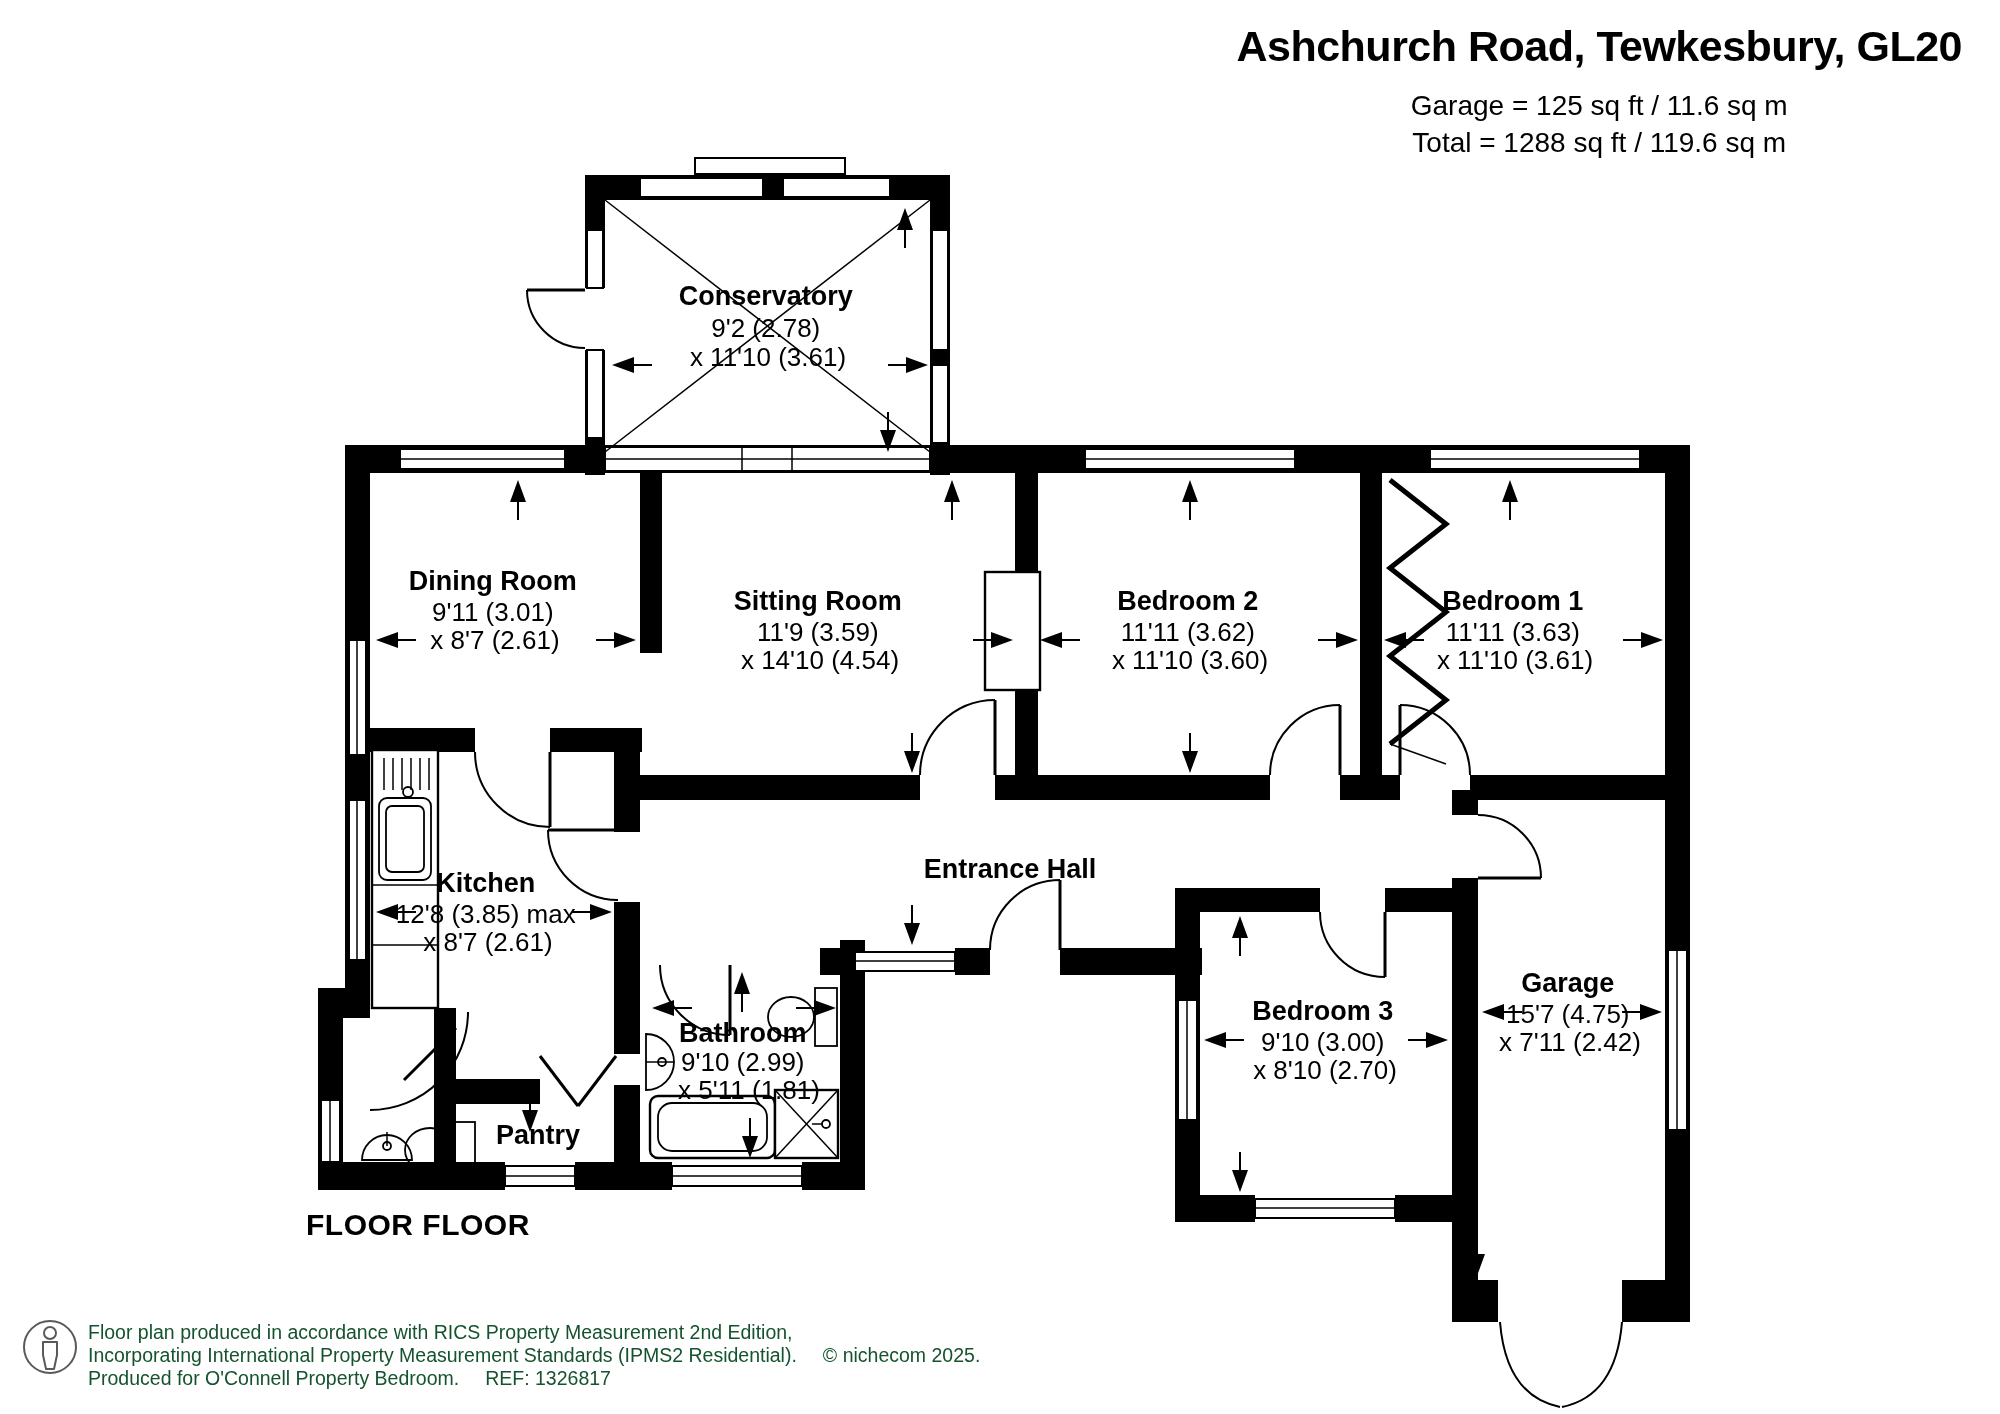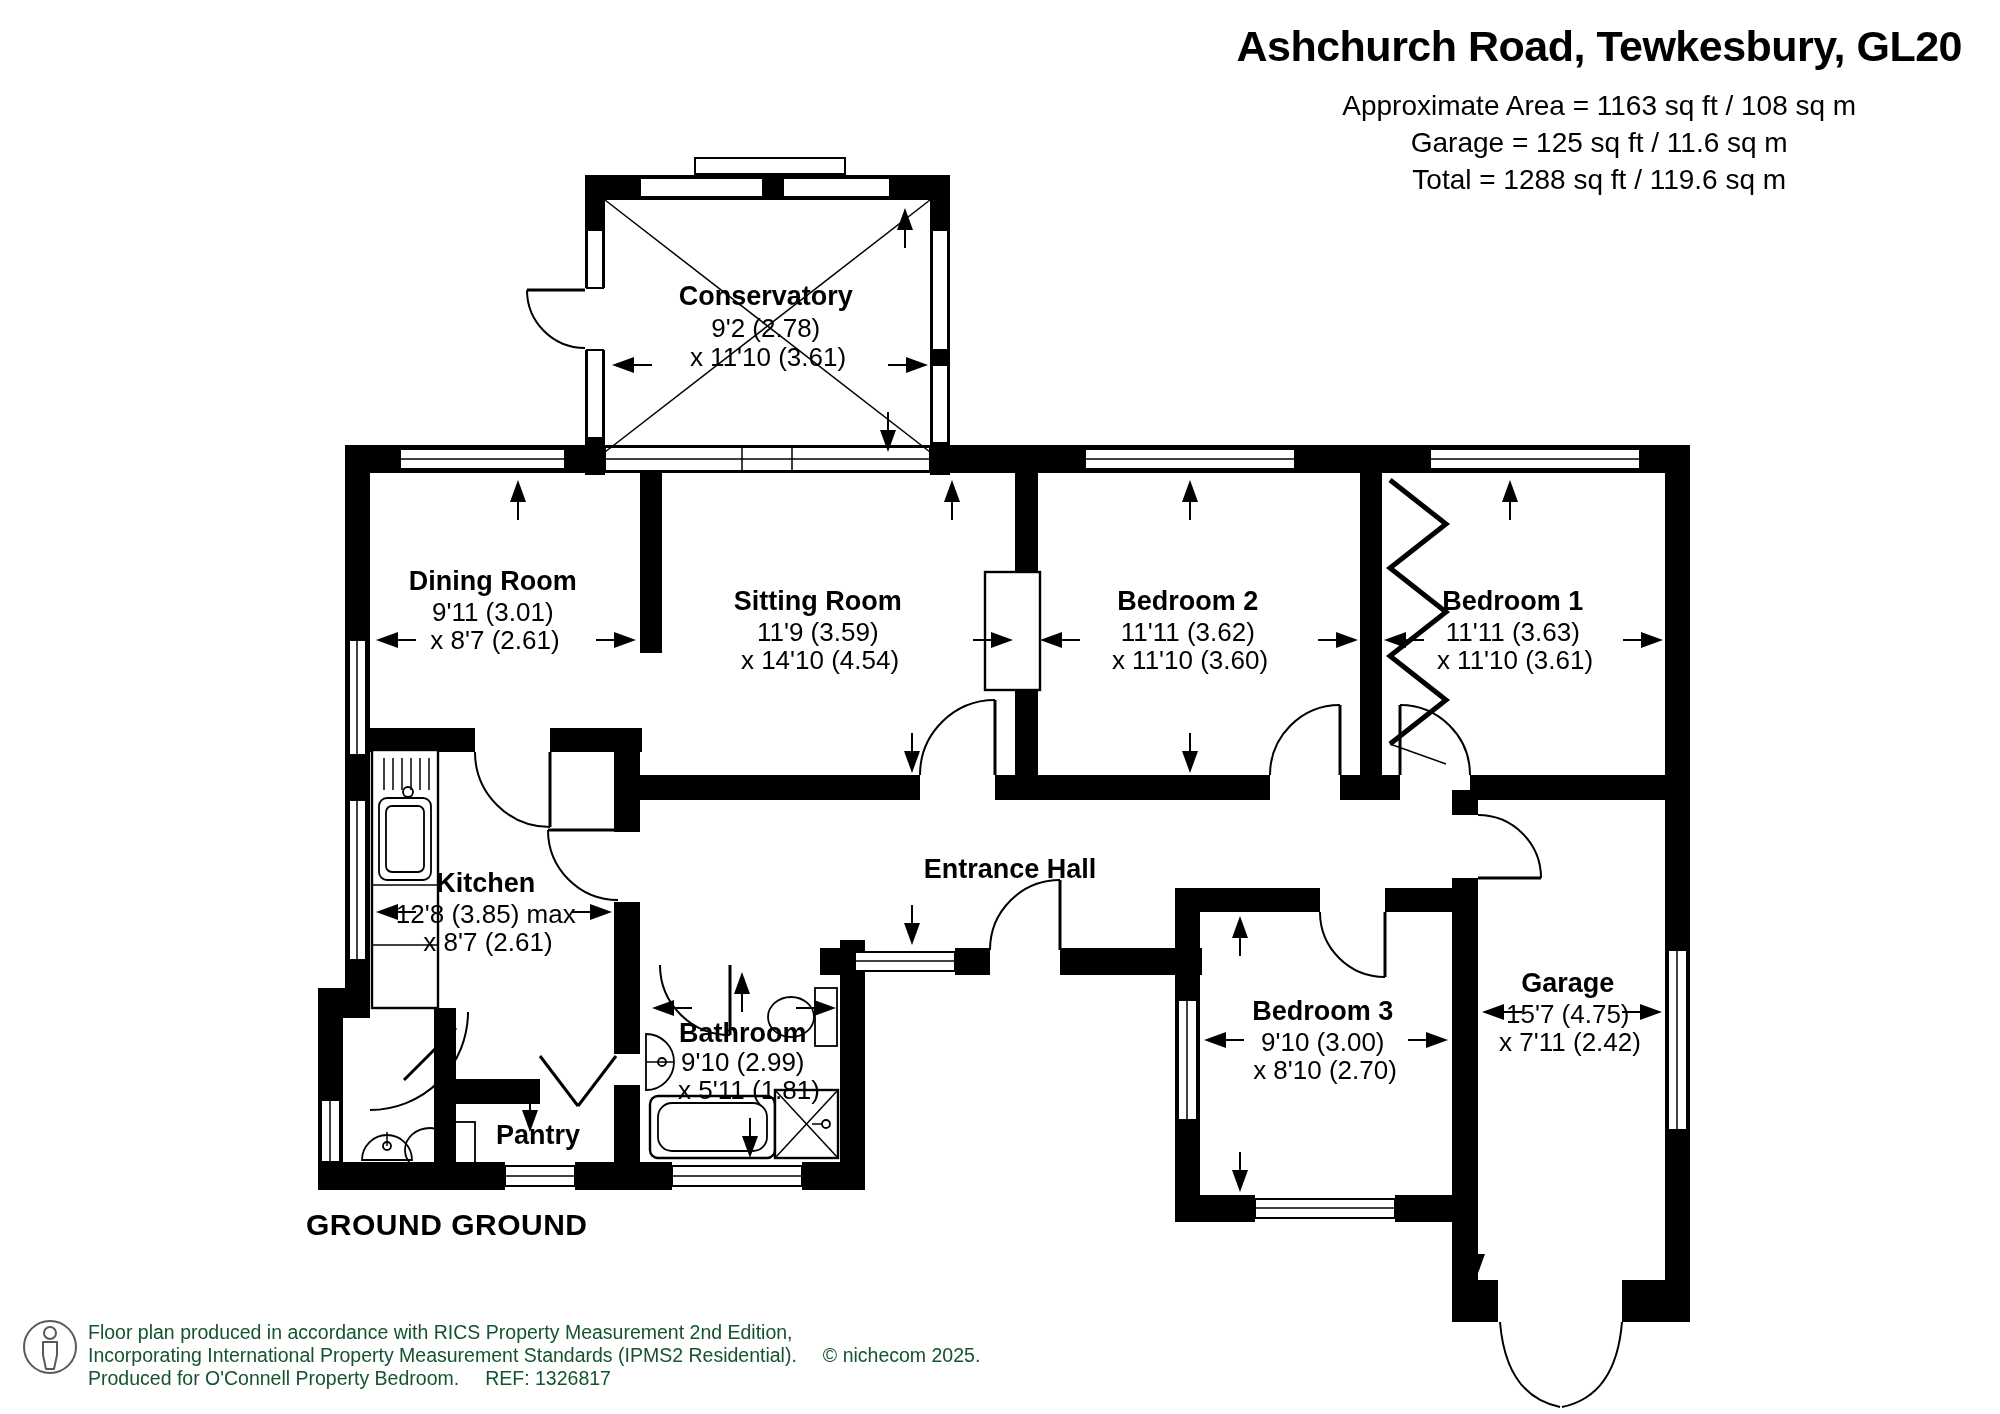--- a/index.html
+++ b/index.html
@@ -32,21 +32,20 @@
   .footer { position:absolute; left:22px; top:1318px; display:flex; align-items:flex-start; color:#14532d; }
   .footer .icon { width:56px; height:58px; flex:0 0 auto; margin-right:10px; }
   .footer .lines { font-size:19.5px; line-height:23px; padding-top:3px; }
   .footer .sp { margin-left:26px;text-align:center; }
 </style>
 </head>
 <body>
 
 <div class="header">
   <h1>Ashchurch Road, Tewkesbury, GL20</h1>
-  <div class="area">Approximate Area = 1163 sq ft / 108 sq m</div>
   <div class="area">Garage = 125 sq ft / 11.6 sq m</div>
   <div class="area">Total = 1288 sq ft / 119.6 sq m</div>
 </div>
 
 <svg class="plan" width="2000" height="1414" viewBox="0 0 2000 1414">
 
   <g>
 
     <rect class="wall" x="585" y="175" width="365" height="25"></rect>
     <rect class="wall" x="585" y="175" width="20" height="300"></rect>
@@ -370,21 +369,21 @@
       <tspan class="rdim" x="1325" y="1079">x 8'10 (2.70)</tspan>
     </text>
     <text>
       <tspan class="rname" x="1570" y="992">Garage</tspan>
       <tspan class="rdim" x="1570" y="1023">15'7 (4.75)</tspan>
       <tspan class="rdim" x="1570" y="1051">x 7'11 (2.42)</tspan>
     </text>
   </g>
 </svg>
 
-<div class="groundfloor">GROUND GROUND</div>
+<div class="groundfloor">FLOOR FLOOR</div>
 
 <div class="footer">
   <svg class="icon" viewBox="0 0 56 58">
     <circle cx="28" cy="29" r="26" fill="none" stroke="#595959" stroke-width="2"></circle>
     <circle cx="28" cy="15" r="6" fill="none" stroke="#595959" stroke-width="2"></circle>
     <path d="M 21 24 h 14 v 13 l -3 14 h -8 l -3 -14 z" fill="none" stroke="#595959" stroke-width="2" stroke-linejoin="round"></path>
   </svg>
   <div class="lines">
     <div>Floor plan produced in accordance with RICS Property Measurement 2nd Edition,</div>
     <div>

